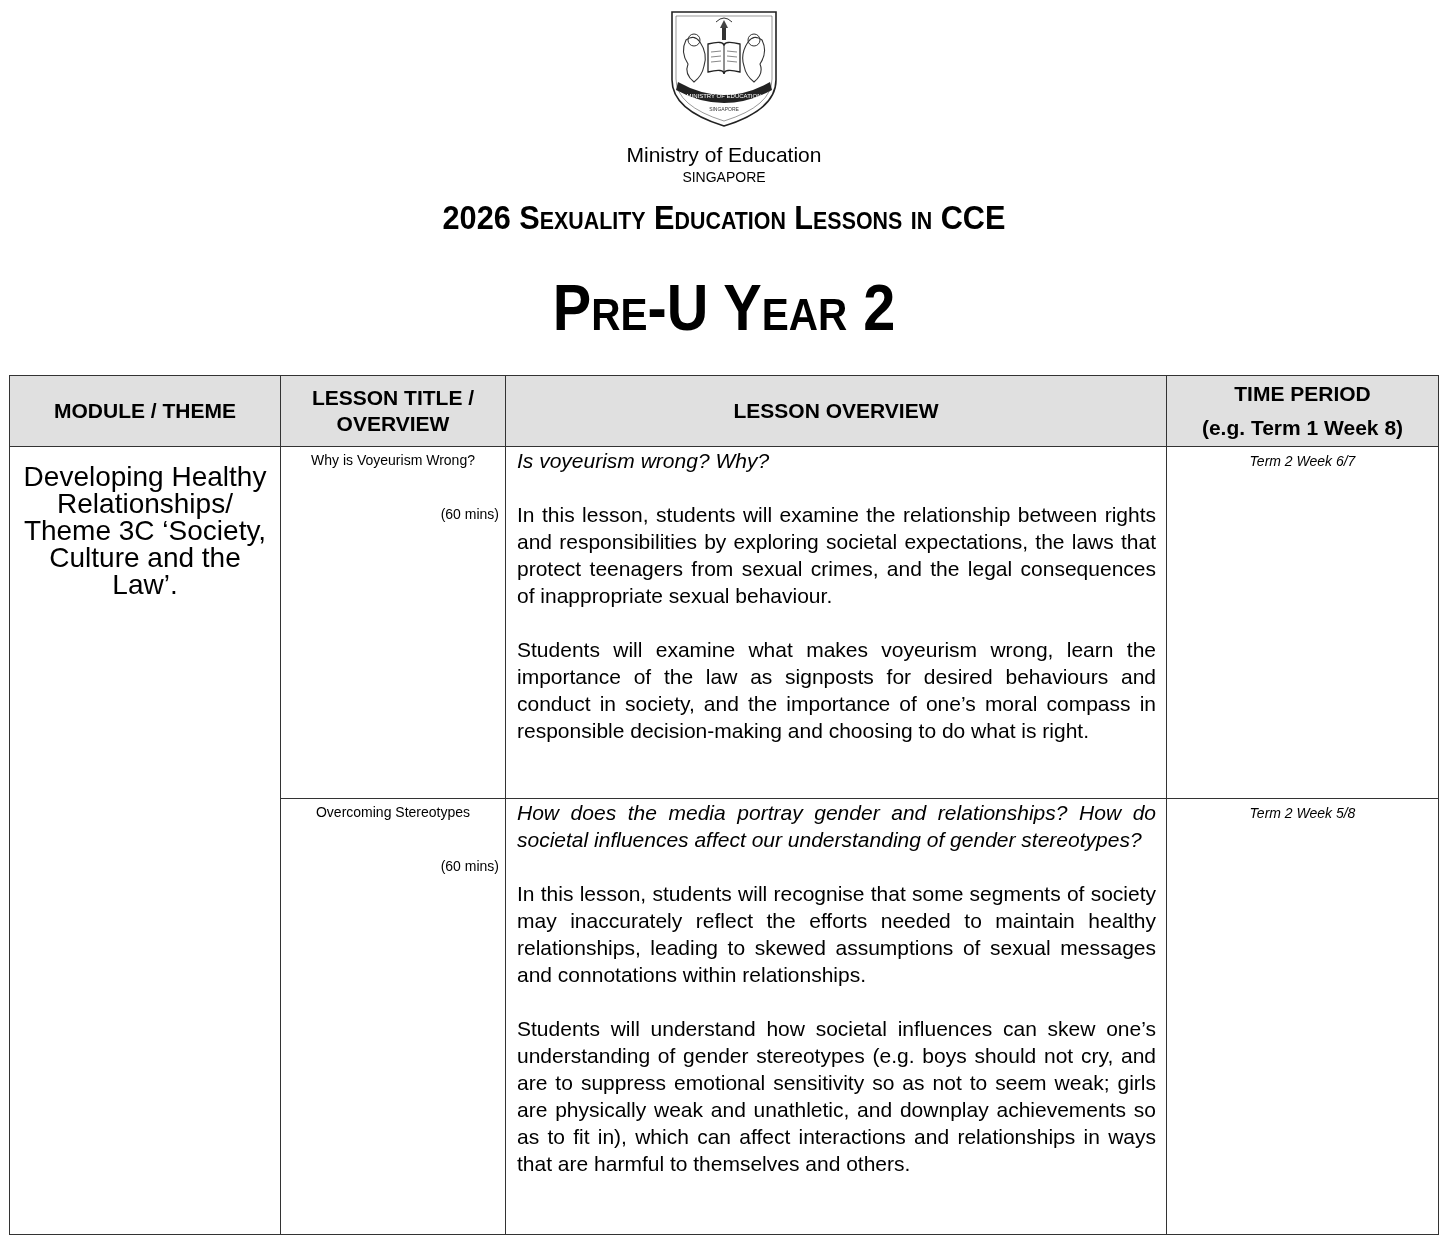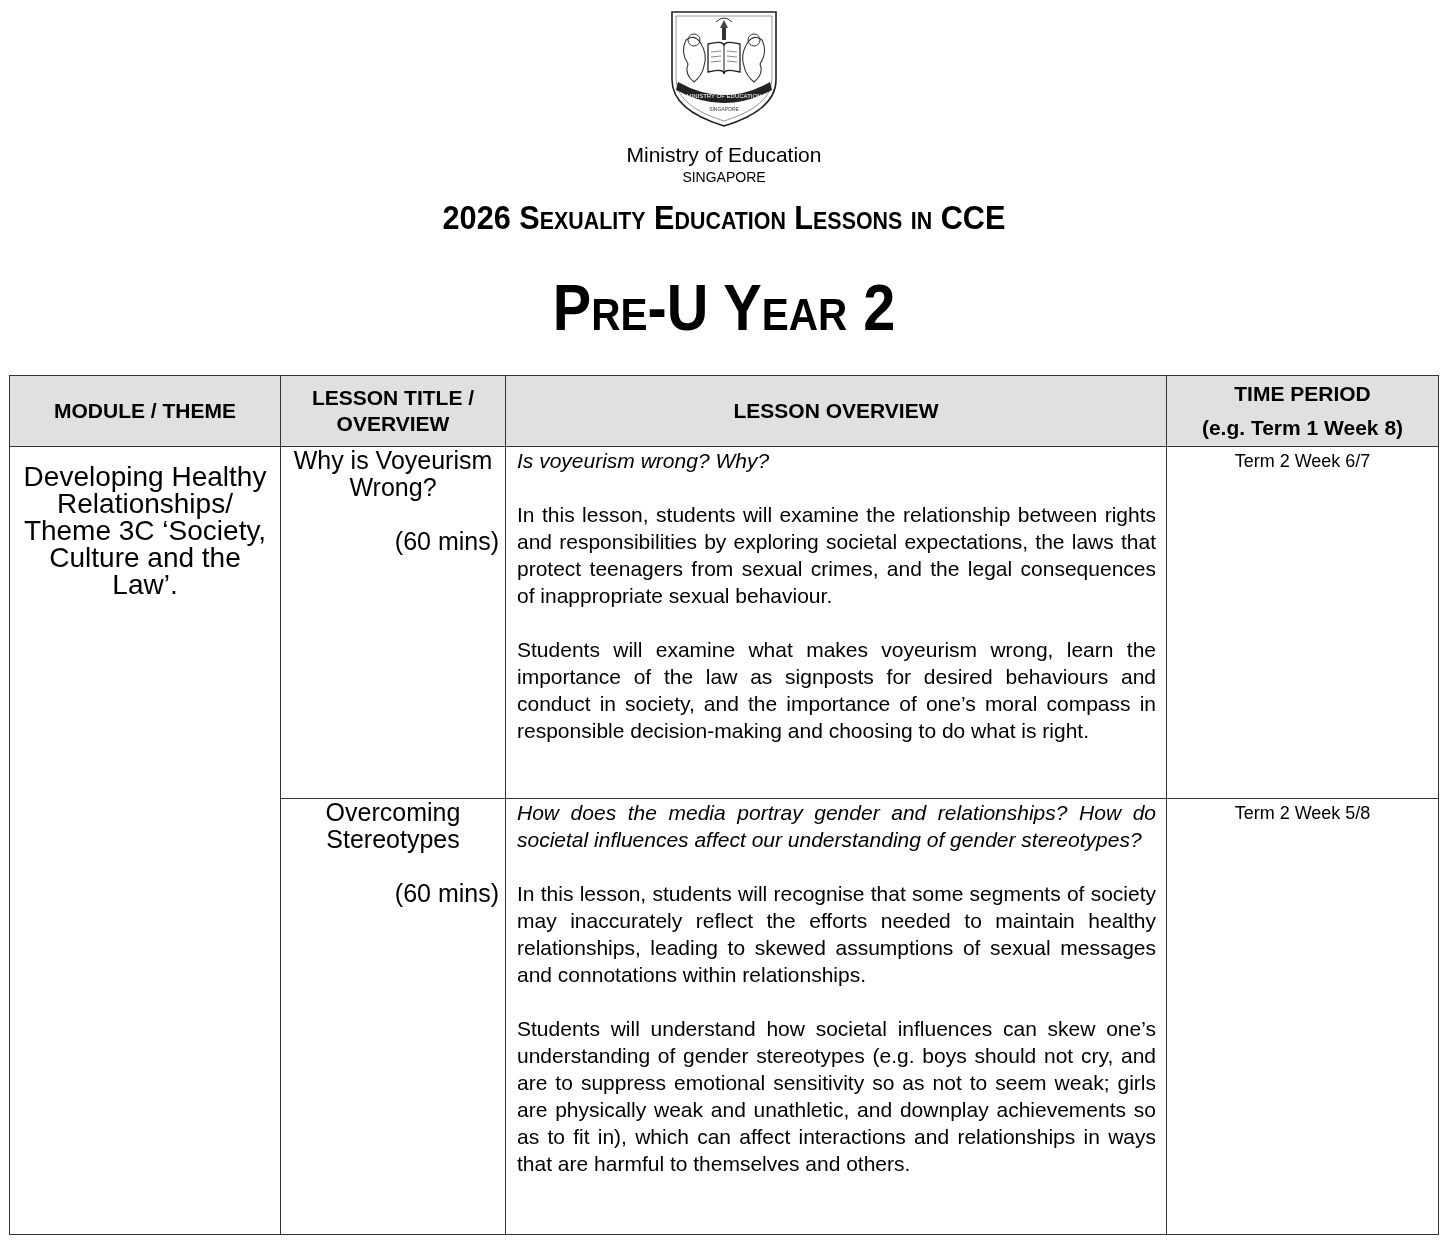--- a/index.html
+++ b/index.html
@@ -103,38 +103,39 @@
       text-align: center;
       vertical-align: middle;
       line-height: 27px;
       padding: 16px 8px;
       font-size: 28px;
     }
     td.title {
       text-align: center;
       line-height: 27px;
       padding: 0 6px;
-      font-size: 25px;
+      font-size: 14px;
     }
     td.title .dur { display: block; margin-top: 27px; text-align: right; }
     td.overview {
       text-align: justify;
       line-height: 27px;
       padding: 0 10px 0 11px;
       font-size: 21px;
     }
     td.overview p {
       margin: 0 0 27px 0;
     }
     td.overview p.q { font-style: italic; }
     td.overview p:last-child { margin-bottom: 0; }
     td.period {
       text-align: center;
       line-height: 27px;
-      font-size: 18px;
+      font-size: 14px;
+      font-style: italic;
     }
     tr.row1 td { height: 349px; }
     tr.row2 td { height: 433px; }
   </style>
 </head>
 <body>
 
 <div class="logo-wrap">
   <svg class="crest" viewBox="0 0 112 118">
     <path d="M4 2 H108 V70 Q108 100 56 116 Q4 100 4 70 Z" fill="#fff" stroke="#222" stroke-width="1.6"></path>

